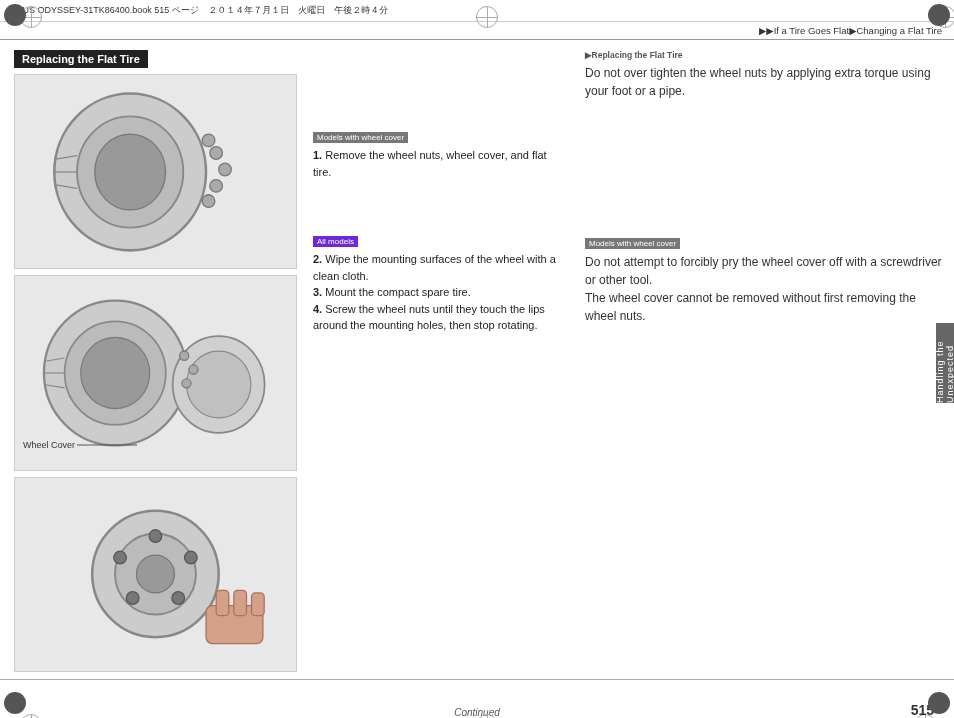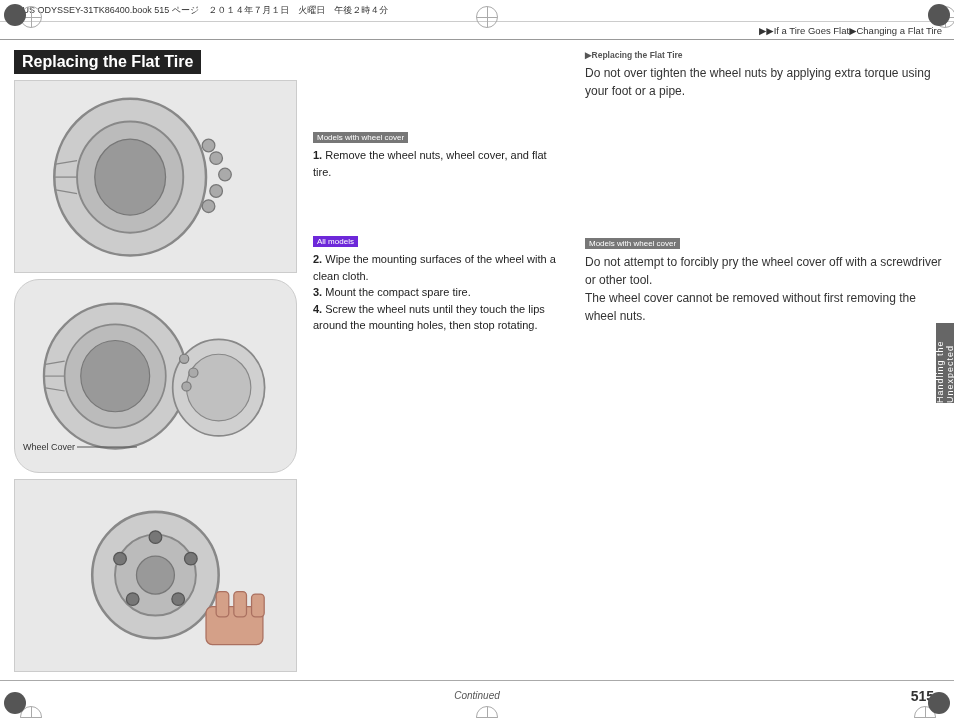--- a/index.html
+++ b/index.html
@@ -47,21 +47,21 @@
     .left-column {
       width: 305px;
       padding: 10px 8px 8px 14px;
       display: flex;
       flex-direction: column;
     }
 
     .section-title {
       background: #222;
       color: #fff;
-      font-size: 16px;
+      font-size: 11px;
       font-weight: bold;
       padding: 3px 8px;
       display: inline-block;
     }
 
     .image-box {
       background: #e8e8e8;
       border: 1px solid #ccc;
       margin-bottom: 6px;
       display: flex;
@@ -127,27 +127,27 @@
 
     .note-text {
       font-size: 12px;
       line-height: 1.5;
       color: #333;
     }
 
     
     .bottom-bar {
       position: absolute;
-      bottom: 8px;
+      bottom: 0;
       left: 0;
       right: 0;
-      height: 30px;
+      height: 39px;
       border-top: 1px solid #aaa;
       display: flex;
-      align-items: center;
+      align-items: flex-end;
       justify-content: center;
     }
 
     .page-number {
       position: absolute;
       right: 20px;
       font-size: 14px;
       font-weight: bold;
       color: #333;
     }
@@ -251,21 +251,21 @@
         <line x1="20" y1="75" x2="38" y2="78" stroke="#888" stroke-width="1"></line>
 
         <circle cx="148" cy="50" r="5" fill="#aaa" stroke="#777" stroke-width="1"></circle>
         <circle cx="155" cy="63" r="5" fill="#aaa" stroke="#777" stroke-width="1"></circle>
         <circle cx="148" cy="76" r="5" fill="#aaa" stroke="#777" stroke-width="1"></circle>
         <circle cx="142" cy="88" r="5" fill="#aaa" stroke="#777" stroke-width="1"></circle>
         <circle cx="142" cy="40" r="5" fill="#aaa" stroke="#777" stroke-width="1"></circle>
       </svg>
     </div>
 
-    <div class="image-box mid-img" style="position:relative;border-radius:25px;">
+    <div class="image-box mid-img" style="position:relative;">
       <svg viewBox="0 0 220 140" class="tire-svg">
 
         <ellipse cx="75" cy="70" rx="62" ry="63" fill="#ccc" stroke="#888" stroke-width="2"></ellipse>
         <ellipse cx="75" cy="70" rx="44" ry="45" fill="#bbb" stroke="#888" stroke-width="1.5"></ellipse>
         <ellipse cx="75" cy="70" rx="30" ry="31" fill="#999" stroke="#777" stroke-width="1"></ellipse>
 
         <line x1="13" y1="60" x2="31" y2="57" stroke="#888" stroke-width="1"></line>
         <line x1="13" y1="70" x2="31" y2="70" stroke="#888" stroke-width="1"></line>
         <line x1="13" y1="80" x2="31" y2="83" stroke="#888" stroke-width="1"></line>
 

